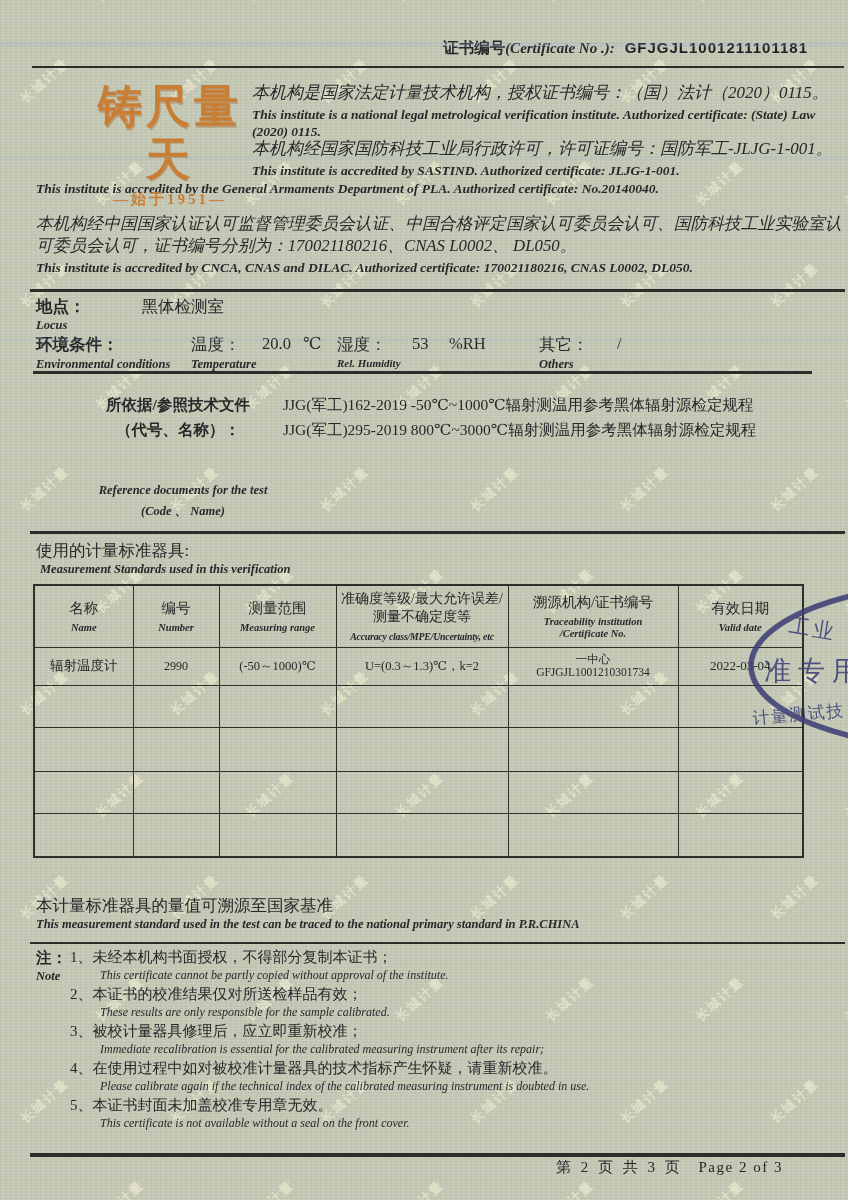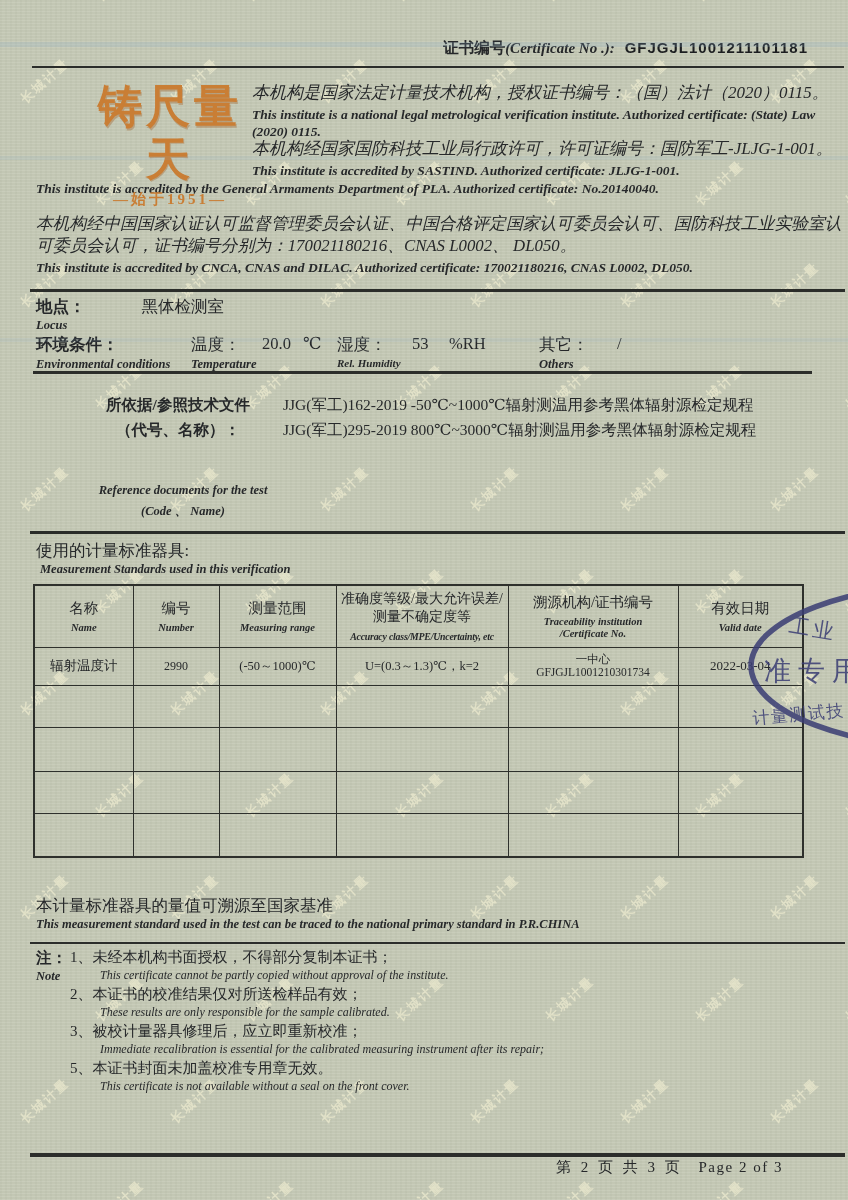--- a/index.html
+++ b/index.html
@@ -316,20 +316,24 @@
       </div>
       <div>
         <div class="note-zh">2、本证书的校准结果仅对所送检样品有效；</div>
         <div class="note-en">These results are only responsible for the sample calibrated.</div>
       </div>
       <div>
         <div class="note-zh">3、被校计量器具修理后，应立即重新校准；</div>
         <div class="note-en">Immediate recalibration is essential for the calibrated measuring instrument after its repair;</div>
       </div>
       <div>
+        <div class="note-zh">4、在使用过程中如对被校准计量器具的技术指标产生怀疑，请重新校准。</div>
+        <div class="note-en">Please calibrate again if the technical index of the calibrated measuring instrument is doubted in use.</div>
+      </div>
+      <div>
         <div class="note-zh">5、本证书封面未加盖校准专用章无效。</div>
         <div class="note-en">This certificate is not available without a seal on the front cover.</div>
       </div>
     </div>
 
     <div class="hr" style="top:1153px;left:30px;width:815px;height:3.5px;"></div>
     <div class="abs footer">
       <span class="fz">第 2 页 共 3 页</span>
       <span class="fe">Page 2 of 3</span>
     </div>

